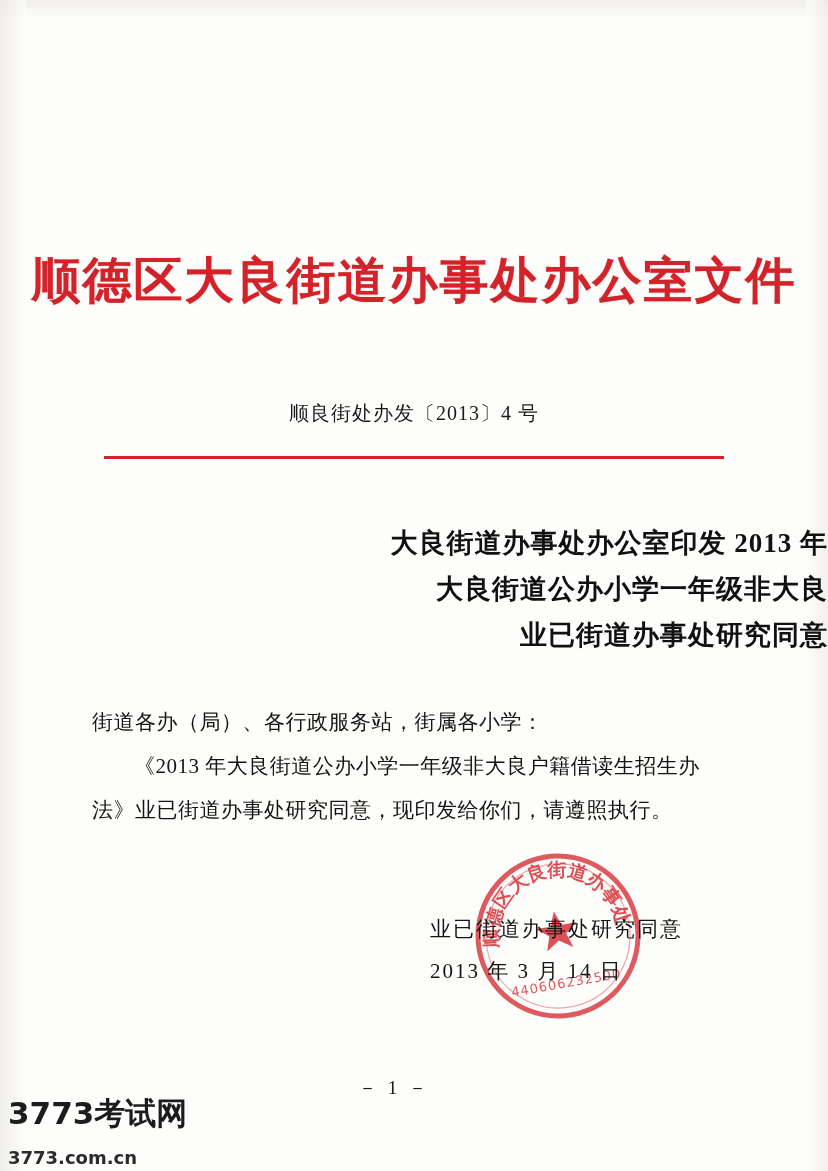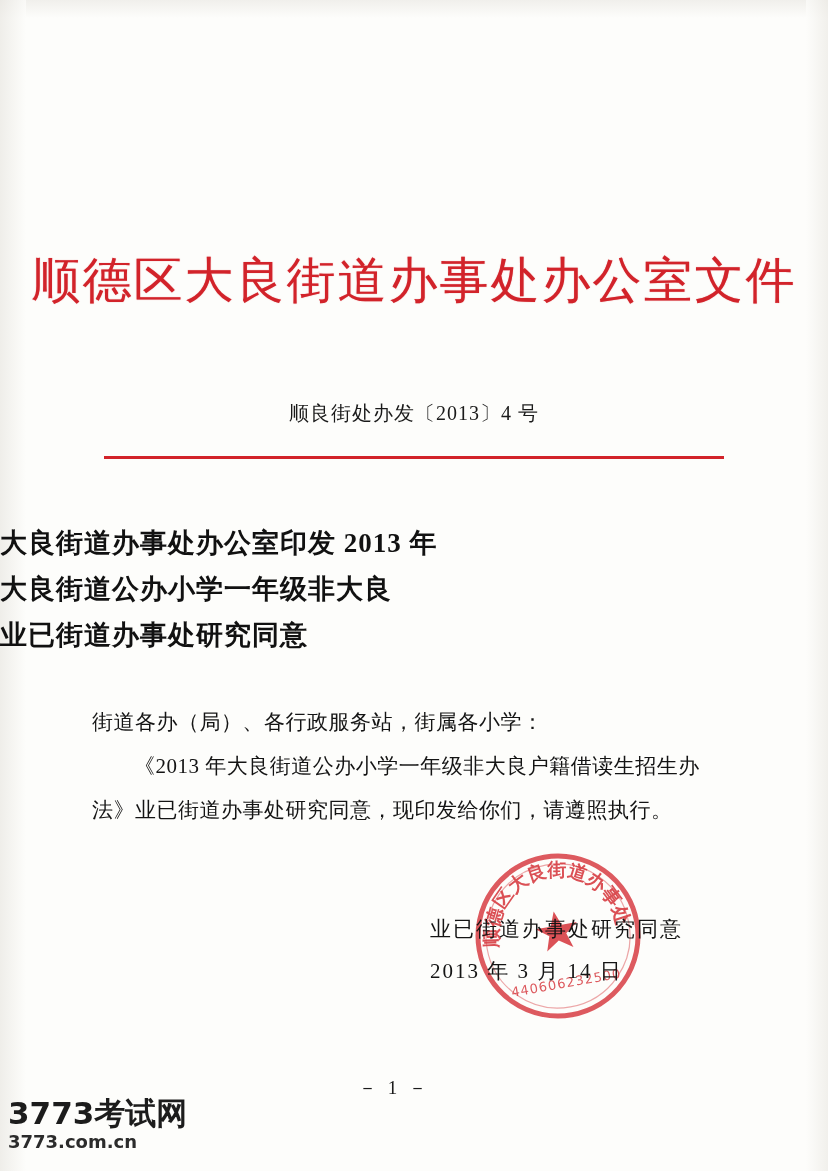--- a/index.html
+++ b/index.html
@@ -47,21 +47,21 @@
   }
 
   
   .doc-title {
     position: absolute;
     left: 0; top: 248px;
     width: 828px;
     text-align: center;
     color: #d2232a;
     font-family: "DejaVu Serif", "Liberation Serif", serif;
-    font-weight: normal;
+    font-weight: bold;
     font-size: 49px;
     letter-spacing: 2px;
     white-space: nowrap;
     text-shadow: 0 0 1px rgba(210,35,42,.55);
   }
 
   .doc-number {
     position: absolute;
     left: 0; top: 400px;
     width: 828px;
@@ -77,21 +77,21 @@
     width: 620px;
     height: 3px;
     background: #d2232a;
   }
 
   
   .subject-block {
     position: absolute;
     left: 0; top: 520px;
     width: 828px;
-    text-align: left;
+    text-align: right;
   }
   .subject-line {
     font-size: 27px;
     font-weight: bold;
     line-height: 46px;
     color: #111;
     letter-spacing: 1px;
   }
 
   
@@ -153,21 +153,21 @@
     line-height: 1;
   }
   .wm-main {
     font-family: "DejaVu Sans", "Liberation Sans", sans-serif;
     font-weight: bold;
     font-size: 31px;
     color: #1c1c1c;
     letter-spacing: 0px;
   }
   .wm-sub {
-    margin-top: 4px;
+    margin-top: 20px;
     font-family: "DejaVu Sans", "Liberation Sans", sans-serif;
     font-weight: bold;
     font-size: 18px;
     color: #2b2b2b;
   }
 </style>
 </head>
 <body>
 
 <div id="page">

